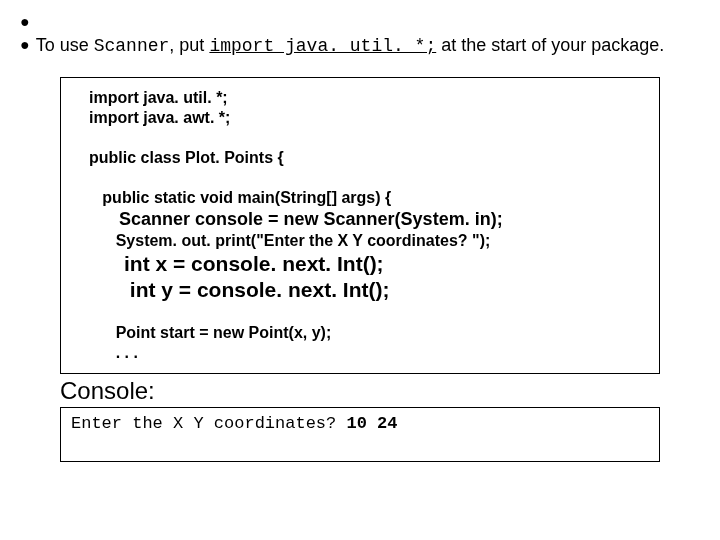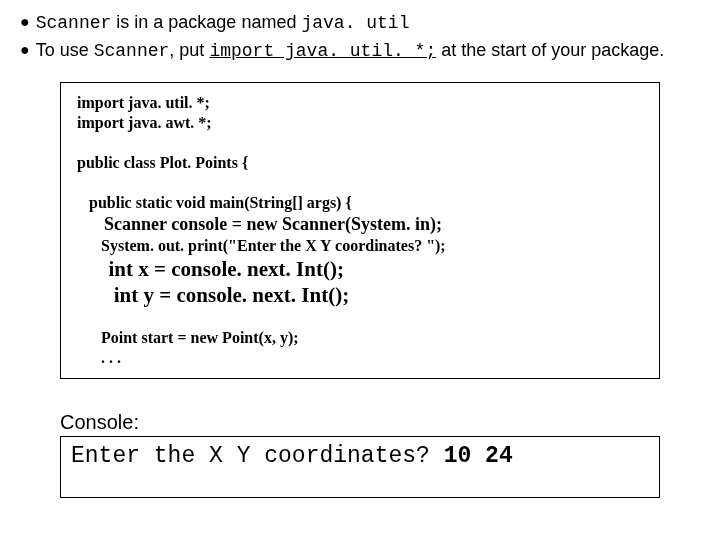--- a/index.html
+++ b/index.html
@@ -29,59 +29,56 @@
       line-height: 1.4;
     }
     .mono {
       font-family: "Courier New", monospace;
     }
     .under {
       text-decoration: underline;
     }
     .code-box {
       border: 1.5px solid black;
-      margin: 0 40px 32px 40px;
-      padding: 10px 16px;
-      font-family: Liberation Serif, serif;
+      margin: 0 40px 3px 40px;
+      padding: 10px 28px;
+      font-family: Liberation Sans, sans-serif;
       font-weight: bold;
       font-size: 16px;
       line-height: 1.25;
       white-space: pre;
     }
     .code-box .bigline {
       font-size: 21px;
     }
     .code-box .medline {
       font-size: 18px;
     }
     .console-label {
       font-family: Arial, sans-serif;
-      font-size: 20px;
+      font-size: 24px;
       margin: 0 0 2px 40px;
     }
     .console-box {
       border: 1.5px solid black;
       margin: 0 40px 0 40px;
       padding: 6px 10px 28px 10px;
       font-family: "Courier New", monospace;
-      font-size: 23px;
+      font-size: 17px;
     }
     .console-box .bold {
       font-weight: bold;
     }
   </style>
 </head>
 <body>
 
 <div class="bullets">
   <div class="bullet-line">
     <span class="bullet-sym">●</span>
-    <span class="bullet-text">
-      <span class="mono">Scanner</span><span> is in a package named </span><span class="mono">java. util</span>
-    </span>
   </div>
   <div class="bullet-line">
     <span class="bullet-sym">●</span>
     <span class="bullet-text">
       <span>To use </span><span class="mono">Scanner</span><span>, put  </span><span class="mono under">import java. util. *;</span><span>  at the start of your package.</span>
     </span>
   </div>
 </div>
 
 <div class="code-box"><span>import java. util. *;</span>

